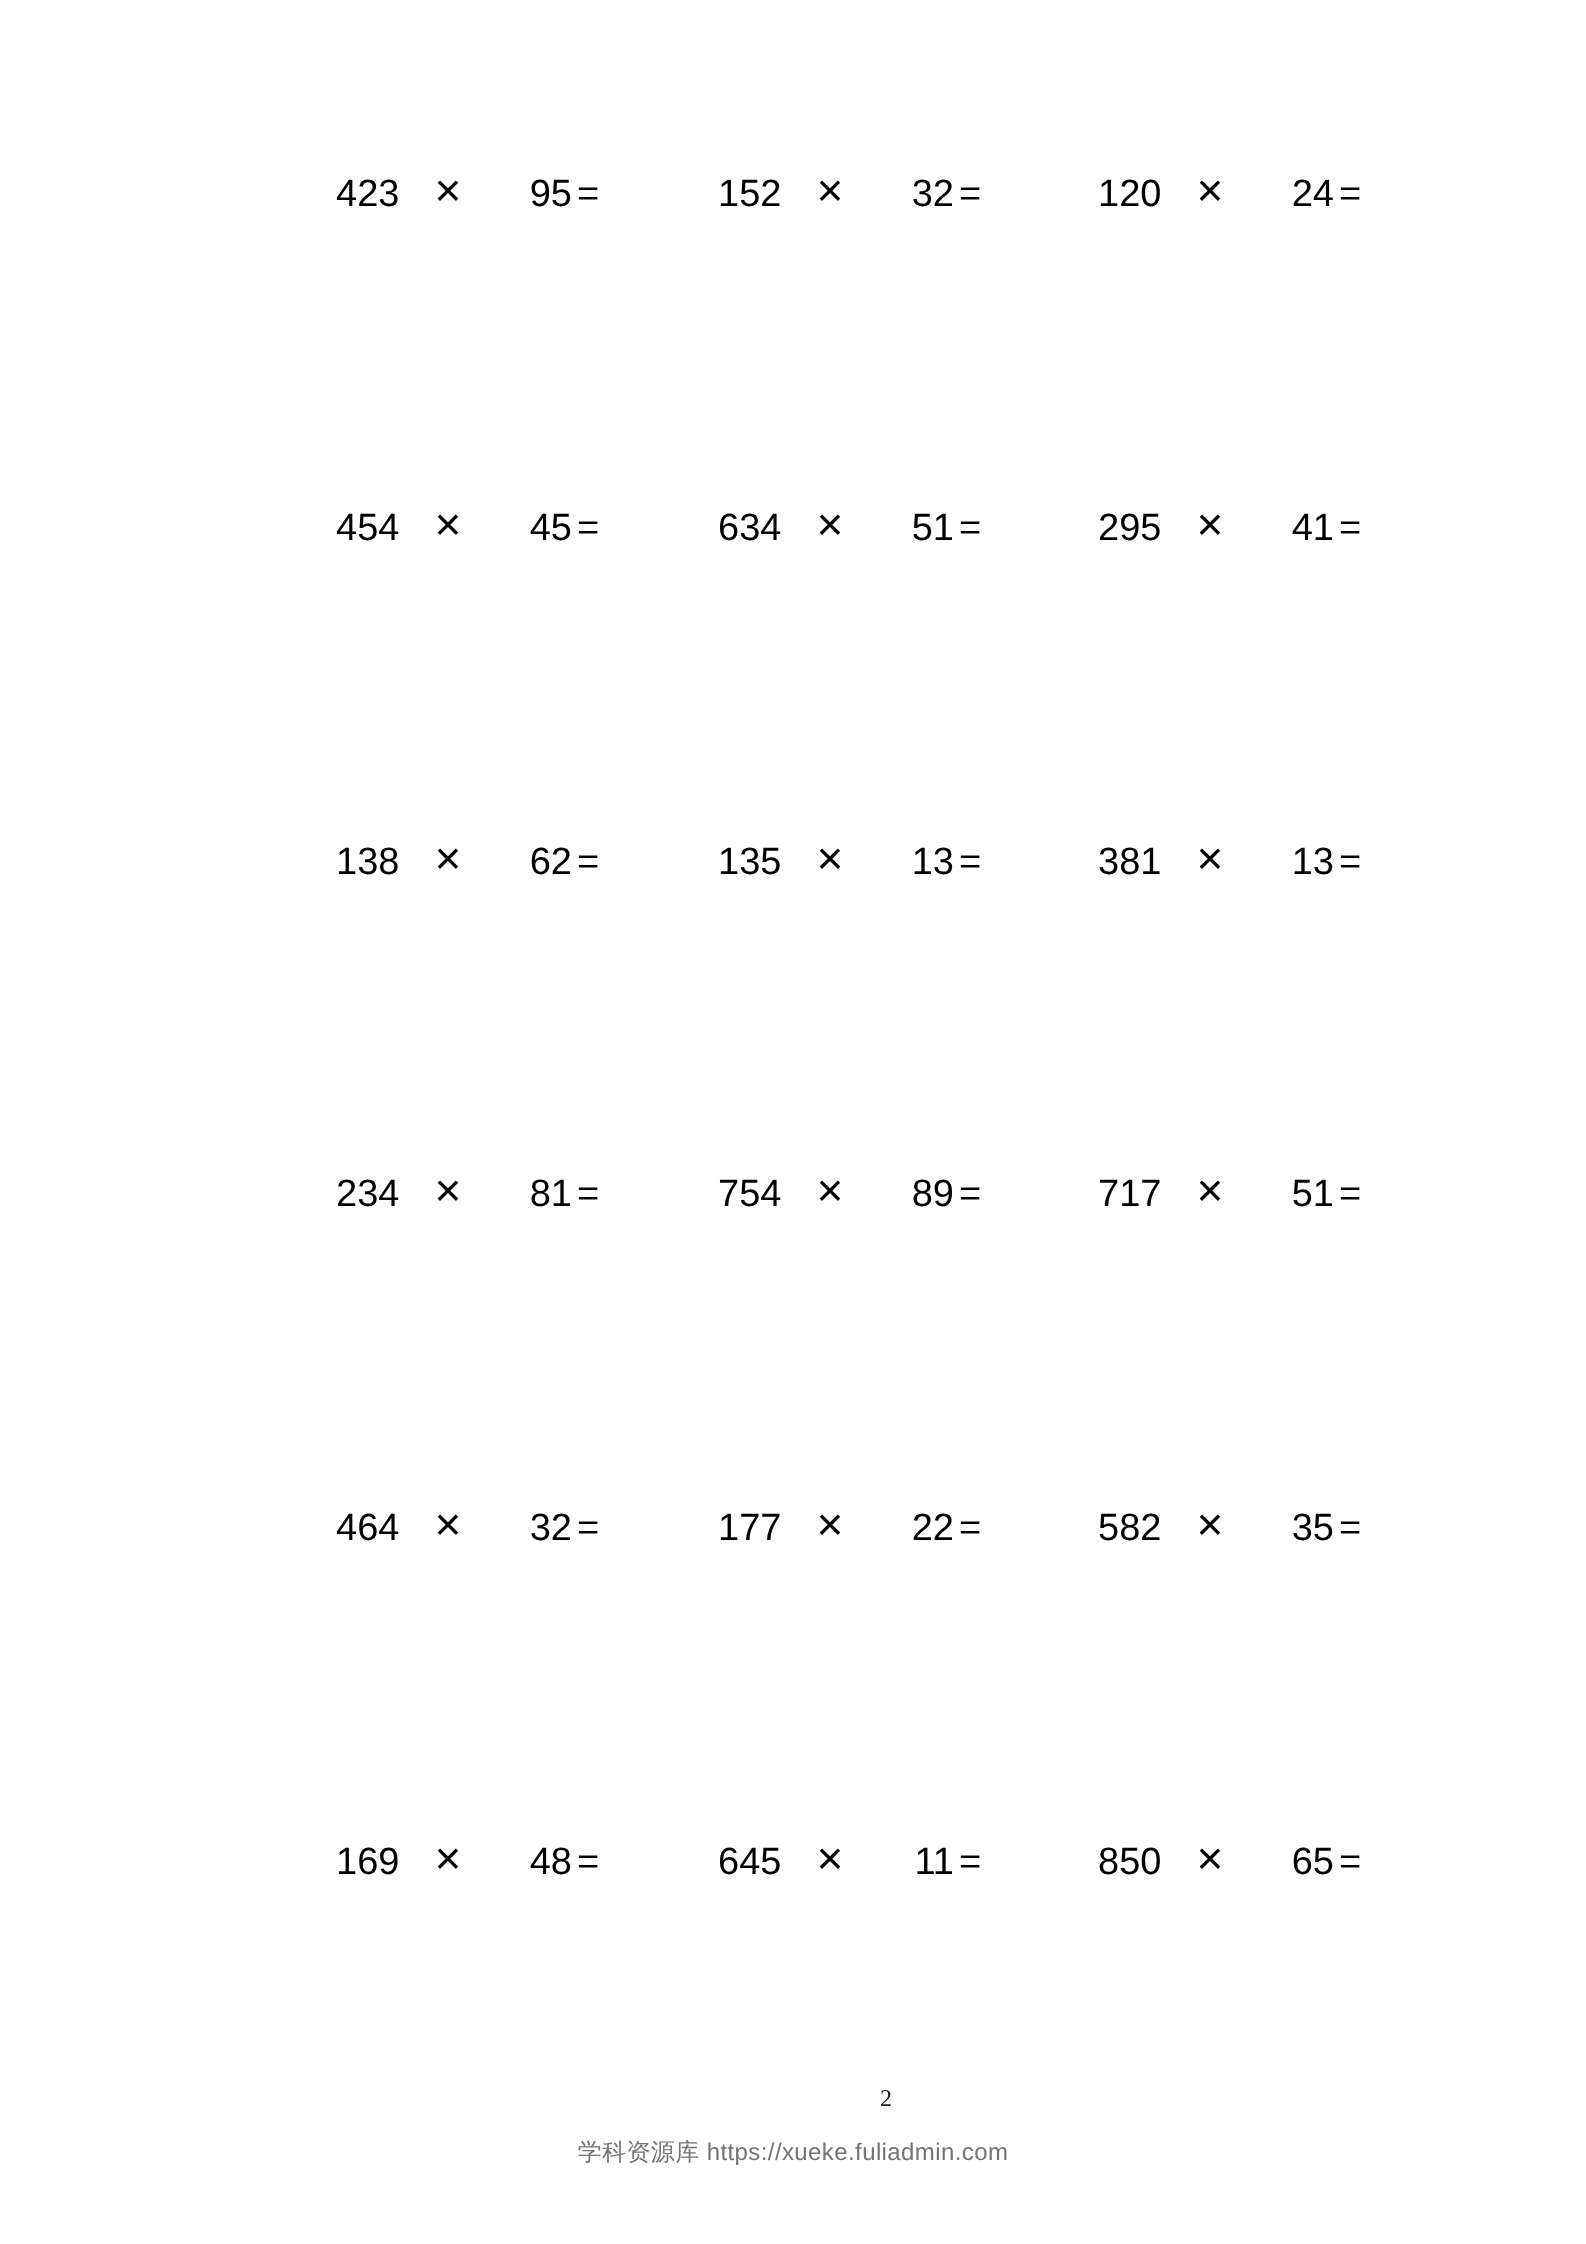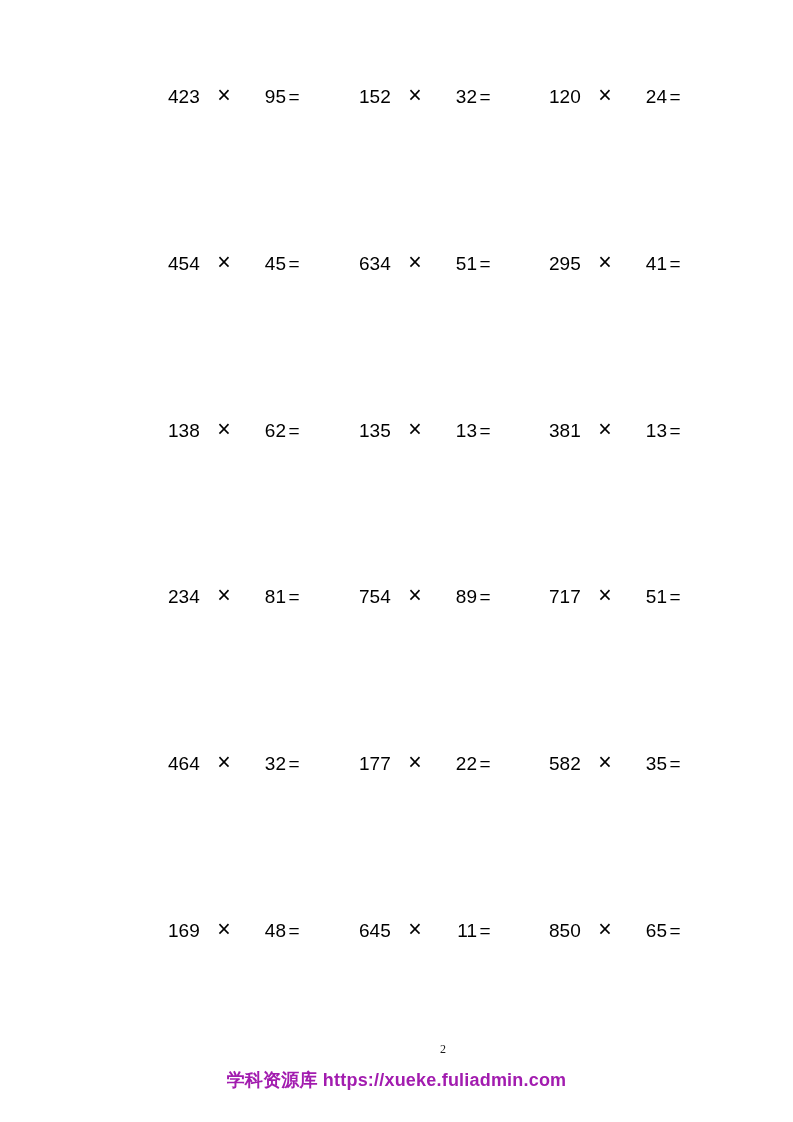--- a/index.html
+++ b/index.html
@@ -60,24 +60,23 @@
     font-family: "Liberation Serif", serif;
     font-size: 12px;
     color: #1a1a1a;
   }
   .footer {
     position: absolute;
     left: 0;
     top: 1068px;
     width: 100%;
     text-align: center;
-    font-size: 18px;
-    color: #a21caf;
+    font-size: 12px;
+    color: #737373;
     letter-spacing: 0.2px;
-    font-weight: bold;
   }
 </style>
 </head>
 <body>
 
 <div class="page">
 
   <div class="problems" id="problems">
     <div class="problem">
       <span class="op1">423</span>

